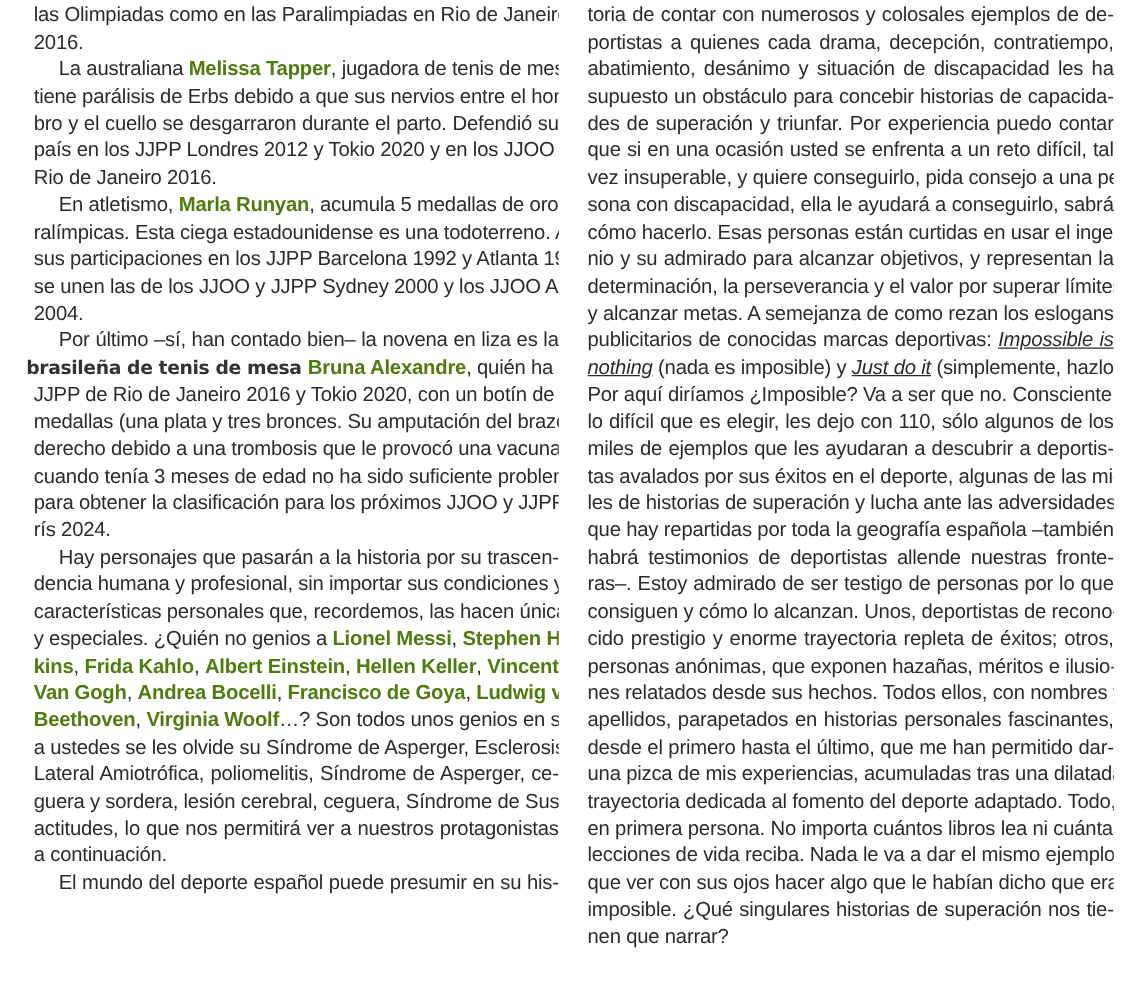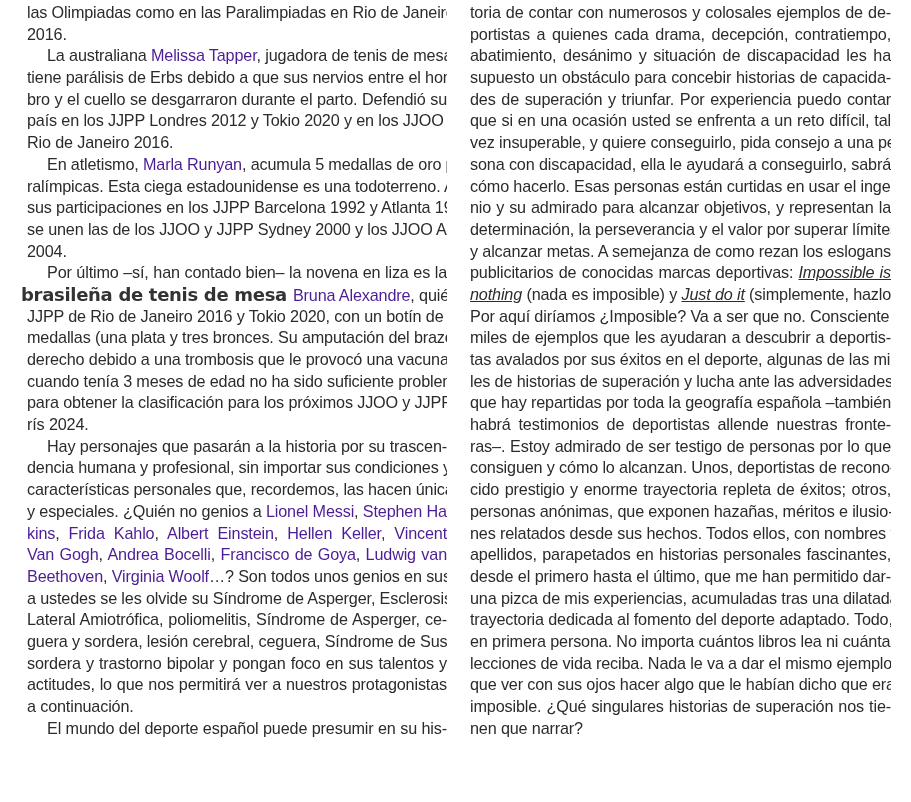--- a/index.html
+++ b/index.html
@@ -14,23 +14,23 @@
     font-size: 16.2px; line-height: 21.7px;
     text-align: justify;
     hyphens: manual;
     letter-spacing: -0.15px;
   }
   .col.left { left: 27px; width: 420px; }
   .col.right { left: 470px; width: 421px; }
   .line { display: block; text-align: justify; text-align-last: justify; white-space: nowrap; overflow: hidden; height: 21.7px; }
   .line.last { text-align-last: left; }
   .line.ind { padding-left: 20px; }
-  b { font-weight: normal; color: #4c1d95; }
+  b { font-weight: bold; color: #4d7c0f; }
   i { font-style: italic; text-decoration: underline; }
-  .alt { font-family: "DejaVu Sans", sans-serif; font-size: 18px; font-weight: bold; color: #333; letter-spacing: -0.3px; }
+  .alt { font-family: "DejaVu Sans", sans-serif; font-size: 15px; font-weight: bold; color: #333; letter-spacing: -0.3px; }
   .shift { margin-left: -6px; }
 </style>
 </head>
 <body>
 
 <div class="page">
   <div class="col left">
       <span class="line">las Olimpiadas como en las Paralimpiadas en Rio de Janeiro</span>
       <span class="line last">2016.</span>
       <span class="line ind"><span>La australiana </span><b>Melissa Tapper</b><span>, jugadora de tenis de mesa,</span></span>
@@ -54,41 +54,41 @@
       <span class="line ind">Hay personajes que pasarán a la historia por su trascen-</span>
       <span class="line">dencia humana y profesional, sin importar sus condiciones y</span>
       <span class="line">características personales que, recordemos, las hacen únicas</span>
       <span class="line"><span>y especiales. ¿Quién no genios a </span><b>Lionel Messi</b><span>, </span><b>Stephen Haw-</b></span>
       <span class="line"><b>kins</b><span>, </span><b>Frida Kahlo</b><span>, </span><b>Albert Einstein</b><span>, </span><b>Hellen Keller</b><span>, </span><b>Vincent</b></span>
       <span class="line"><b>Van Gogh</b><span>, </span><b>Andrea Bocelli</b><span>, </span><b>Francisco de Goya</b><span>, </span><b>Ludwig van</b></span>
       <span class="line"><b>Beethoven</b><span>, </span><b>Virginia Woolf</b><span>…? Son todos unos genios en sus</span></span>
       <span class="line">a ustedes se les olvide su Síndrome de Asperger, Esclerosis</span>
       <span class="line">Lateral Amiotrófica, poliomelitis, Síndrome de Asperger, ce-</span>
       <span class="line">guera y sordera, lesión cerebral, ceguera, Síndrome de Susac,</span>
-      <span class="line">sordera y trastorno bipolar y pongan foco en sus talentos y</span>
       <span class="line">actitudes, lo que nos permitirá ver a nuestros protagonistas</span>
       <span class="line last">a continuación.</span>
       <span class="line ind">El mundo del deporte español puede presumir en su his-</span>
     </div>
   <div class="col right">
       <span class="line">toria de contar con numerosos y colosales ejemplos de de-</span>
       <span class="line">portistas a quienes cada drama, decepción, contratiempo,</span>
       <span class="line">abatimiento, desánimo y situación de discapacidad les ha</span>
       <span class="line">supuesto un obstáculo para concebir historias de capacida-</span>
       <span class="line">des de superación y triunfar. Por experiencia puedo contar</span>
       <span class="line">que si en una ocasión usted se enfrenta a un reto difícil, tal</span>
       <span class="line">vez insuperable, y quiere conseguirlo, pida consejo a una per-</span>
       <span class="line">sona con discapacidad, ella le ayudará a conseguirlo, sabrá</span>
       <span class="line">cómo hacerlo. Esas personas están curtidas en usar el inge-</span>
       <span class="line">nio y su admirado para alcanzar objetivos, y representan la</span>
       <span class="line">determinación, la perseverancia y el valor por superar límites</span>
       <span class="line">y alcanzar metas. A semejanza de como rezan los eslogans</span>
       <span class="line"><span>publicitarios de conocidas marcas deportivas: </span><i>Impossible is</i></span>
       <span class="line"><i>nothing</i><span> (nada es imposible) y </span><i>Just do it</i><span> (simplemente, hazlo).</span></span>
       <span class="line">Por aquí diríamos ¿Imposible? Va a ser que no. Consciente de</span>
+      <span class="line">lo difícil que es elegir, les dejo con 110, sólo algunos de los</span>
       <span class="line">miles de ejemplos que les ayudaran a descubrir a deportis-</span>
       <span class="line">tas avalados por sus éxitos en el deporte, algunas de las mi-</span>
       <span class="line">les de historias de superación y lucha ante las adversidades</span>
       <span class="line">que hay repartidas por toda la geografía española –también</span>
       <span class="line">habrá testimonios de deportistas allende nuestras fronte-</span>
       <span class="line">ras–. Estoy admirado de ser testigo de personas por lo que</span>
       <span class="line">consiguen y cómo lo alcanzan. Unos, deportistas de recono-</span>
       <span class="line">cido prestigio y enorme trayectoria repleta de éxitos; otros,</span>
       <span class="line">personas anónimas, que exponen hazañas, méritos e ilusio-</span>
       <span class="line">nes relatados desde sus hechos. Todos ellos, con nombres y</span>

